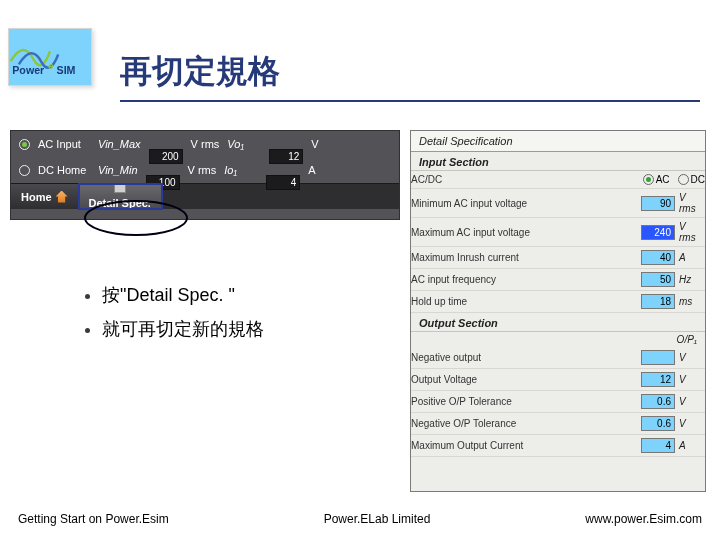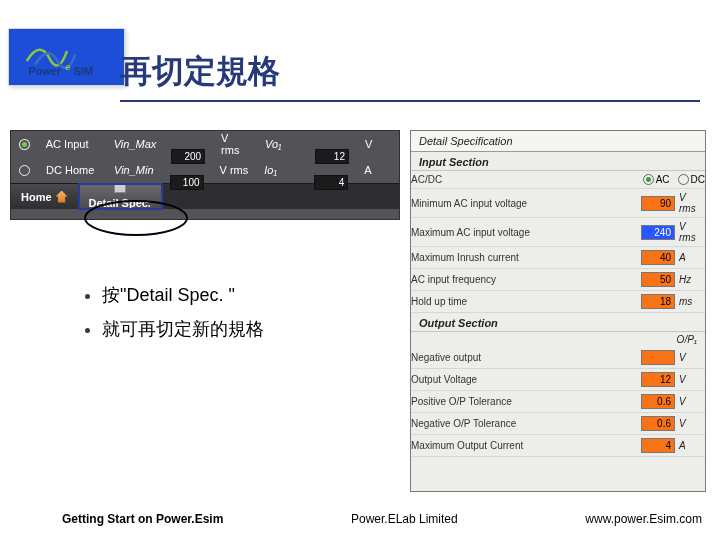--- a/index.html
+++ b/index.html
@@ -8,25 +8,25 @@
     width: 720px;
     height: 540px;
     background: #fff;
     font-family: Arial, "Microsoft YaHei", sans-serif;
     position: relative;
     overflow: hidden;
   }
   .logo-box {
     position: absolute;
     top: 28px; left: 8px;
-    width: 117px; height: 58px;
-    background: #1d4ed8;
+    width: 84px; height: 58px;
+    background: #7dd3fc;
     border: 1px solid #d6d6d6;
     box-shadow: 2px 2px 4px rgba(0,0,0,0.15);
-    display: flex; align-items: center; justify-content: center;
+    display: flex; align-items: center; justify-content: flex-end;
   }
   .logo-box svg { width: 84px; height: 44px; }
   .title {
     position: absolute;
     top: 50px; left: 120px;
     font-size: 32px;
     font-weight: 700;
     color: #263a7a;
     border-bottom: 2px solid #263a7a;
     padding-bottom: 6px;
@@ -36,21 +36,21 @@
     position: absolute;
     top: 130px; left: 10px;
     width: 390px; height: 90px;
     background: #535357;
     border: 1px solid #303032;
   }
   .panel-left .row {
     display: flex; align-items: center;
     height: 26px;
     padding: 0 8px;
-    gap: 16px;
+    gap: 8px;
   }
   .radio {
     width: 11px; height: 11px;
     border-radius: 50%;
     border: 1px solid #eee;
     display: inline-flex; align-items: center; justify-content: center;
   }
   .radio.sel::after { content:""; width:5px; height:5px; border-radius:50%; background:#7ac943; }
   .pl-lbl { color:#fff; font-size:11px; min-width:52px; }
   .pl-sym { color:#fff; font-style: italic; font-size:11px; min-width:34px; }
@@ -127,40 +127,40 @@
     border-bottom:1px solid #c6c6c0;
   }
   .pr-row {
     display:flex; align-items:center;
     padding:3px 0;
     border-bottom:1px solid #d8d8d2;
   }
   .pr-lbl { flex:1; color:#333; font-size:10px;}
   .pr-inp {
     width:34px; height:15px;
-    border:1px solid #777; background:#f97316;
+    border:1px solid #777; background:#7dd3fc;
     font-size:10px; text-align:right; padding:0 3px;
   }
   .pr-inp.hl { background:#2a56ff; color:#fff; }
   .pr-unit { width:30px; font-style:italic; font-size:10px; color:#222; padding-left:4px;}
   .pr-sub { padding:2px 8px; text-align:right; font-style:italic; color:#222; font-size:10px;}
   .radio2 {
     width:11px; height:11px; border-radius:50%;
     border:1px solid #666; display:inline-flex;
     align-items:center; justify-content:center; margin-right:2px;
   }
   .radio2.sel::after { content:""; width:5px;height:5px;border-radius:50%;background:#3aa03a; }
   .footer {
     position:absolute;
     bottom:14px; left:0; width:720px;
     display:flex; justify-content:space-between;
     padding:0 18px;
     font-size:12px;
   }
-  .footer .l { font-weight:bold;margin-left:44px; }
+  .footer .l { font-weight:normal; }
   .footer .c { text-align:center; flex:1; }
   .footer .r { text-align:right; }
 </style>
 </head>
 <body>
 
 <div class="logo-box">
   <svg viewBox="0 0 100 50">
     <path d="M2 30 Q18 4 30 28 Q40 46 50 18" fill="none" stroke="#8cc63f" stroke-width="3"></path>
     <path d="M12 34 Q28 8 40 32 Q50 48 60 22" fill="none" stroke="#3a6fbf" stroke-width="3"></path>

